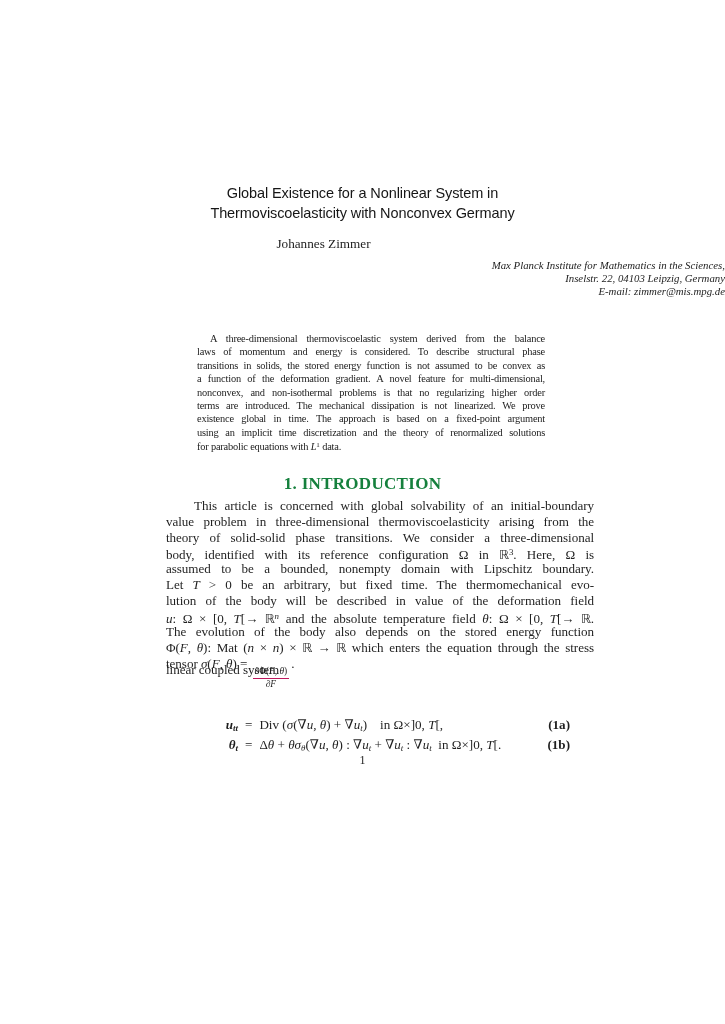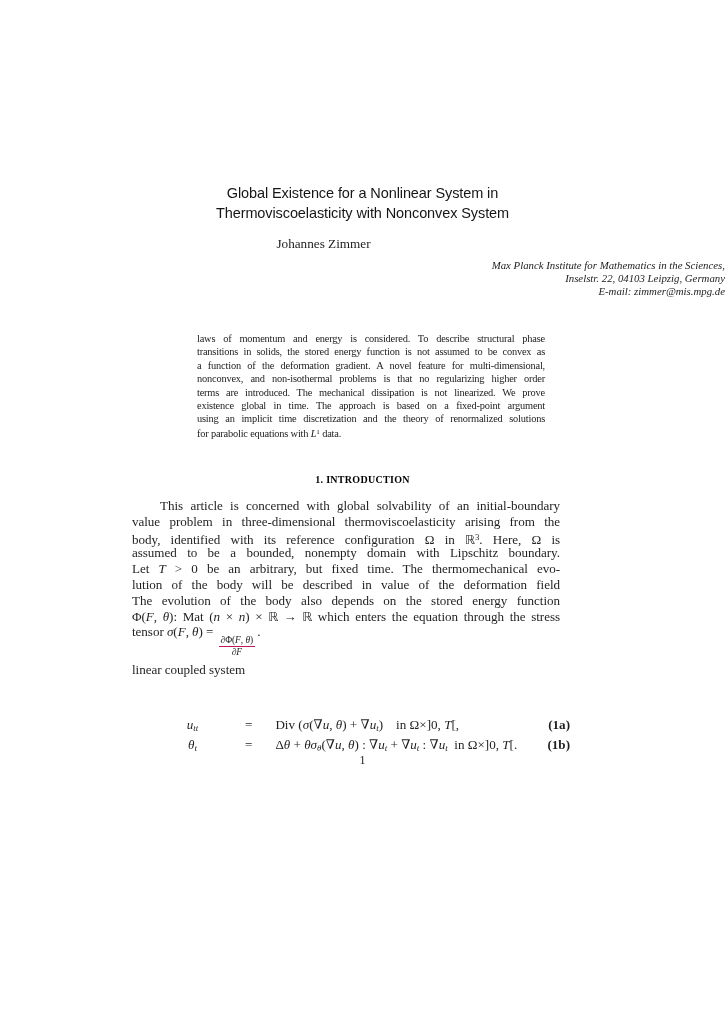--- a/index.html
+++ b/index.html
@@ -52,29 +52,29 @@
     color: #222;
   }
   .abstract .line { height: 13.4px; }
   .abstract .ind { text-indent: 13px; }
   
   .sec {
     position: absolute;
     top: 474px; left: 147px; width: 431px;
     margin: 0;
     text-align: center;
-    font-size: 10px;
+    font-size: 17px;
     font-weight: bold;
     letter-spacing: 0.3px;
-    color: #000000;
+    color: #15803d;
   }
   
   .para {
     position: absolute;
-    left: 132px; width: 428px;
+    left: 166px; width: 428px;
     font-size: 13.1px;
     letter-spacing: -0.05px;
     line-height: 15.8px;
     color: #1f1f1f;
   }
   .p1 { top: 498px; }
   .p2 { top: 662px; }
   .para .line { height: 15.8px; }
   .para .ind { text-indent: 28px; }
   .line { overflow: visible; }
@@ -102,73 +102,76 @@
     top: 717px; left: 147px; width: 431px;
     font-size: 13.1px;
     color: #1f1f1f;
   }
   .eq-row {
     position: relative;
     display: flex;
     align-items: baseline;
     height: 20px;
   }
-  .eq-lhs { width: 91px; text-align: center; }
+  .eq-lhs { width: 91px; text-align: right; font-weight: bold; }
   .eq-sep { padding: 0 7px; }
-  .eq-rhs { flex: 1; margin-left: 16px; }
+  .eq-rhs { flex: 1; }
   .eq-no  { position: absolute; right: 8px; top: 0; font-weight: bold; }
   
   .pageno {
     position: absolute;
     top: 753px; left: 0; width: 725px;
     text-align: center;
     font-size: 12px;
     color: #222;
   }
 </style>
 </head>
 <body>
 
 <div class="page">
 
   <div class="titleblock">
     <div class="title">
         <div class="line">Global Existence for a Nonlinear System in</div>
-        <div class="line">Thermoviscoelasticity with Nonconvex System</div>
+        <div class="line">Thermoviscoelasticity with Nonconvex Germany</div>
       </div>
   </div>
 
   <div class="author">Johannes Zimmer</div>
 
   <div class="affil">
       <div class="line">Max Planck Institute for Mathematics in the Sciences,</div>
       <div class="line">Inselstr. 22, 04103 Leipzig, Germany</div>
       <div class="line">E-mail: zimmer@mis.mpg.de</div>
     </div>
 
   <section class="abstract">
+      <div class="line just ind">A three-dimensional thermoviscoelastic system derived from the balance</div>
       <div class="line just">laws of momentum and energy is considered. To describe structural phase</div>
       <div class="line just">transitions in solids, the stored energy function is not assumed to be convex as</div>
       <div class="line just">a function of the deformation gradient. A novel feature for multi-dimensional,</div>
       <div class="line just">nonconvex, and non-isothermal problems is that no regularizing higher order</div>
       <div class="line just">terms are introduced. The mechanical dissipation is not linearized. We prove</div>
       <div class="line just">existence global in time. The approach is based on a fixed-point argument</div>
       <div class="line just">using an implicit time discretization and the theory of renormalized solutions</div>
       <div class="line">for parabolic equations with <span class="sg-i">L</span><span class="sg-sup">1</span> data.</div>
     </section>
 
   <h2 class="sec">1. INTRODUCTION</h2>
 
   <div class="para p1">
       <div class="line just ind">This article is concerned with global solvability of an initial-boundary</div>
       <div class="line just">value problem in three-dimensional thermoviscoelasticity arising from the</div>
+      <div class="line just">theory of solid-solid phase transitions. We consider a three-dimensional</div>
       <div class="line just">body, identified with its reference configuration Ω in <span class="sg-bb">ℝ</span><span class="sg-sup">3</span>. Here, Ω is</div>
       <div class="line just">assumed to be a bounded, nonempty domain with Lipschitz boundary.</div>
       <div class="line just">Let <span class="sg-i">T</span> &gt; 0 be an arbitrary, but fixed time. The thermomechanical evo-</div>
       <div class="line just">lution of the body will be described in value of the deformation field</div>
+      <div class="line just"><span class="sg-i">u</span>: Ω × [0, <span class="sg-i">T</span>[→ <span class="sg-bb">ℝ</span><span class="sg-supi">n</span> and the absolute temperature field <span class="sg-i">θ</span>: Ω × [0, <span class="sg-i">T</span>[→ <span class="sg-bb">ℝ</span>.</div>
       <div class="line just">The evolution of the body also depends on the stored energy function</div>
       <div class="line just">Φ(<span class="sg-i">F</span>, <span class="sg-i">θ</span>): Mat (<span class="sg-i">n</span> × <span class="sg-i">n</span>) × <span class="sg-bb">ℝ</span> → <span class="sg-bb">ℝ</span> which enters the equation through the stress</div>
       <div class="line">tensor <span class="sg-i">σ</span>(<span class="sg-i">F</span>, <span class="sg-i">θ</span>) = <span class="frac">
           <span class="fnum">∂Φ(<span class="sg-i">F</span>, <span class="sg-i">θ</span>)</span>
           <span class="fden">∂<span class="sg-i">F</span></span>
         </span>.</div>
     </div>
 
   <div class="para p2">
       <div class="line">linear coupled system</div>

